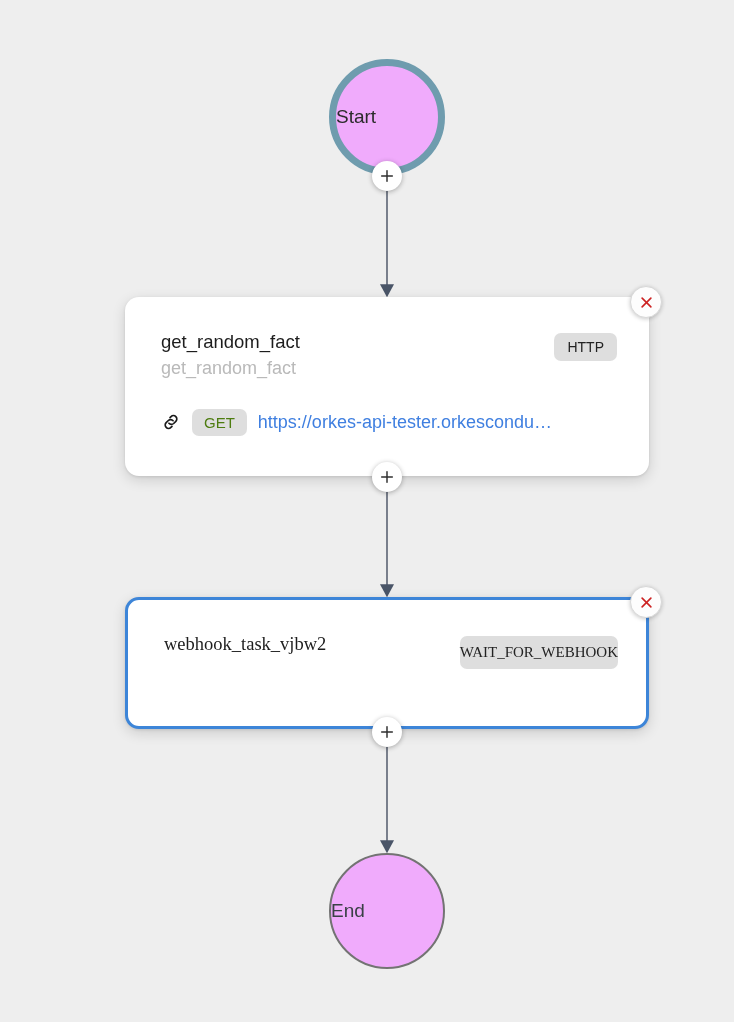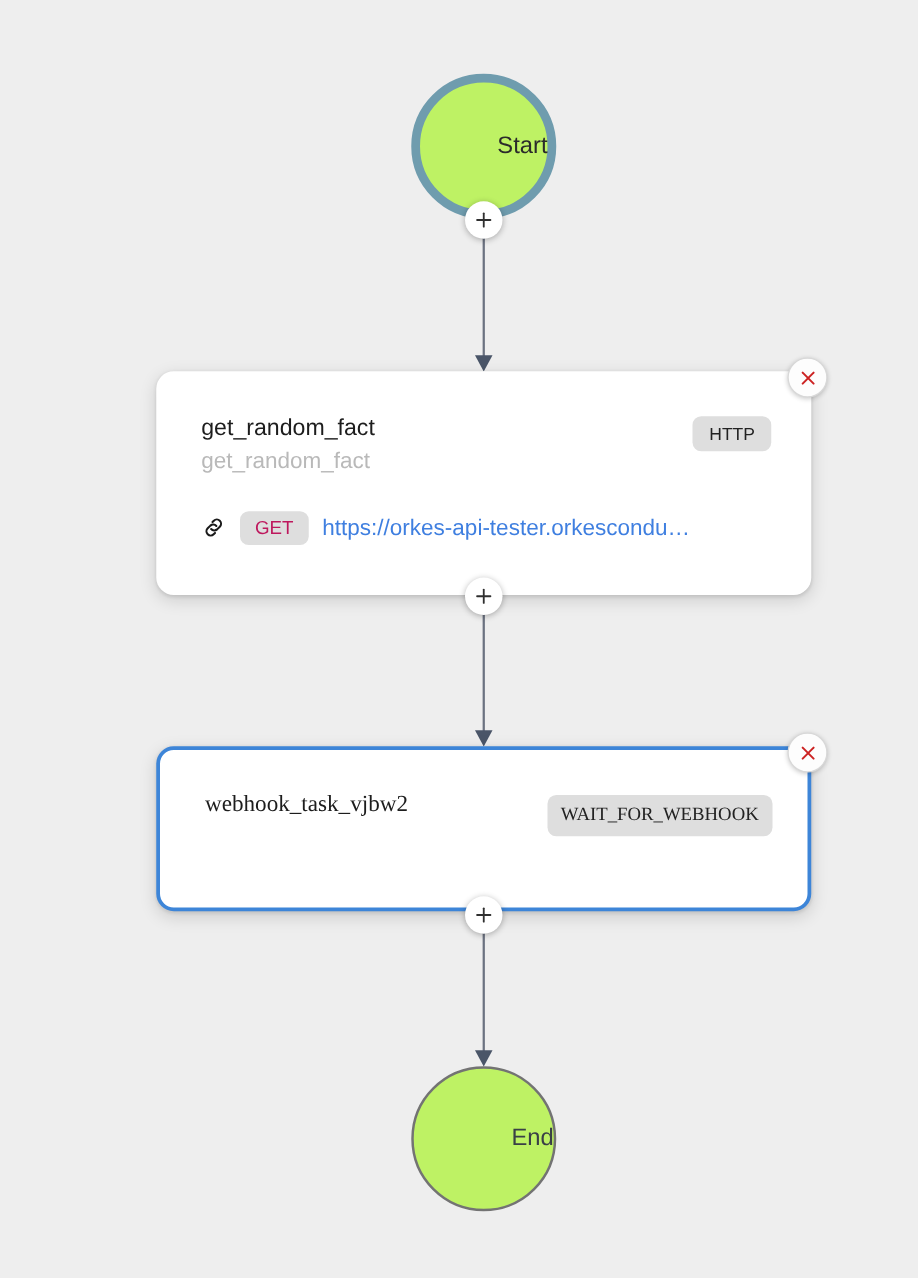--- a/index.html
+++ b/index.html
@@ -19,25 +19,25 @@
     position: absolute;
     inset: 0;
   }
 
   
   .terminal {
     position: absolute;
     width: 116px;
     height: 116px;
     border-radius: 50%;
-    background: #bef264;
+    background: #f0abfc;
     box-sizing: border-box;
     display: flex;
     align-items: center;
-    justify-content: flex-end;
+    justify-content: flex-start;
     font-size: 19px;
     color: #2b2b2b;
     z-index: 4;
   }
   .terminal.start {
     left: 329px;
     top: 59px;
     border: 7px solid #6f9cae;
   }
   .terminal.end {
@@ -97,40 +97,40 @@
     background: #dedede;
     color: #222222;
     border-radius: 7px;
     padding: 7px 13px;
     font-size: 14px;
     line-height: 1;
     white-space: nowrap;
     margin-top: 2px;
   }
   .type-badge.wide {
-    padding: 9px 11px;
+    padding: 9px 0;
     font-size: 15px;
   }
 
   
   .url-row {
     display: flex;
     align-items: center;
     gap: 11px;
     margin-top: 30px;
   }
   .link-icon {
     width: 20px;
     height: 20px;
     display: block;
     flex: none;
   }
   .method-chip {
     background: #dedede;
-    color: #be185d;
+    color: #4d7c0f;
     border-radius: 7px;
     padding: 6px 12px;
     font-size: 15px;
     line-height: 1;
     text-align: center;
   }
   .url-text {
     color: #3f7fe0;
     font-size: 18px;
     white-space: nowrap;

